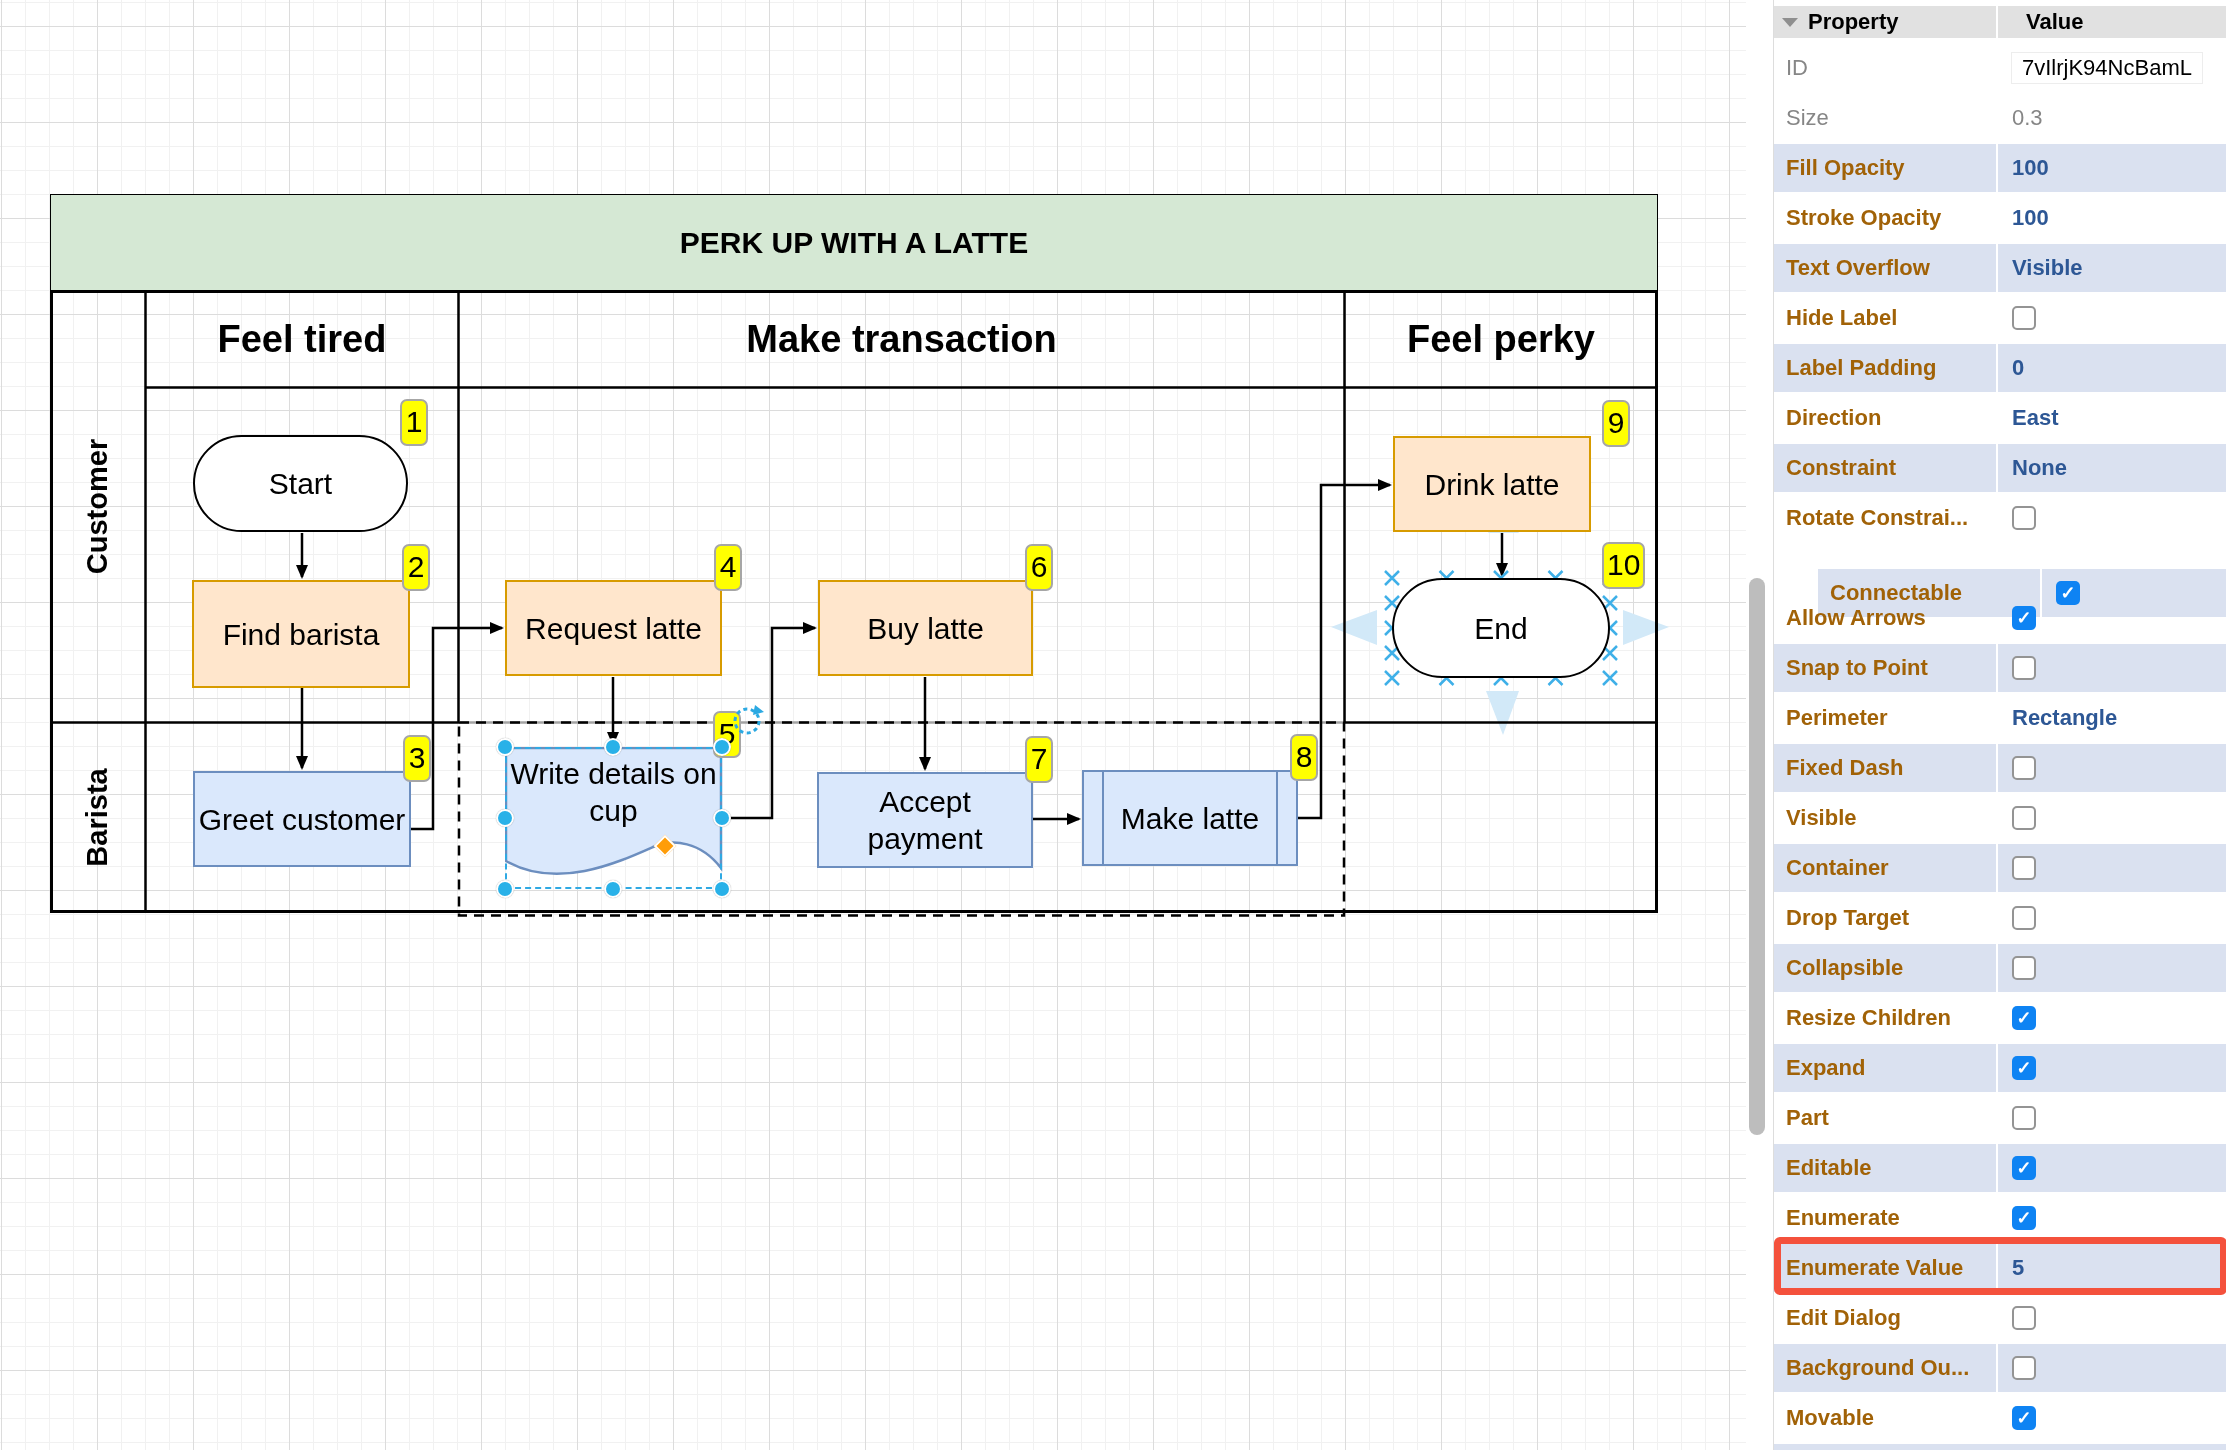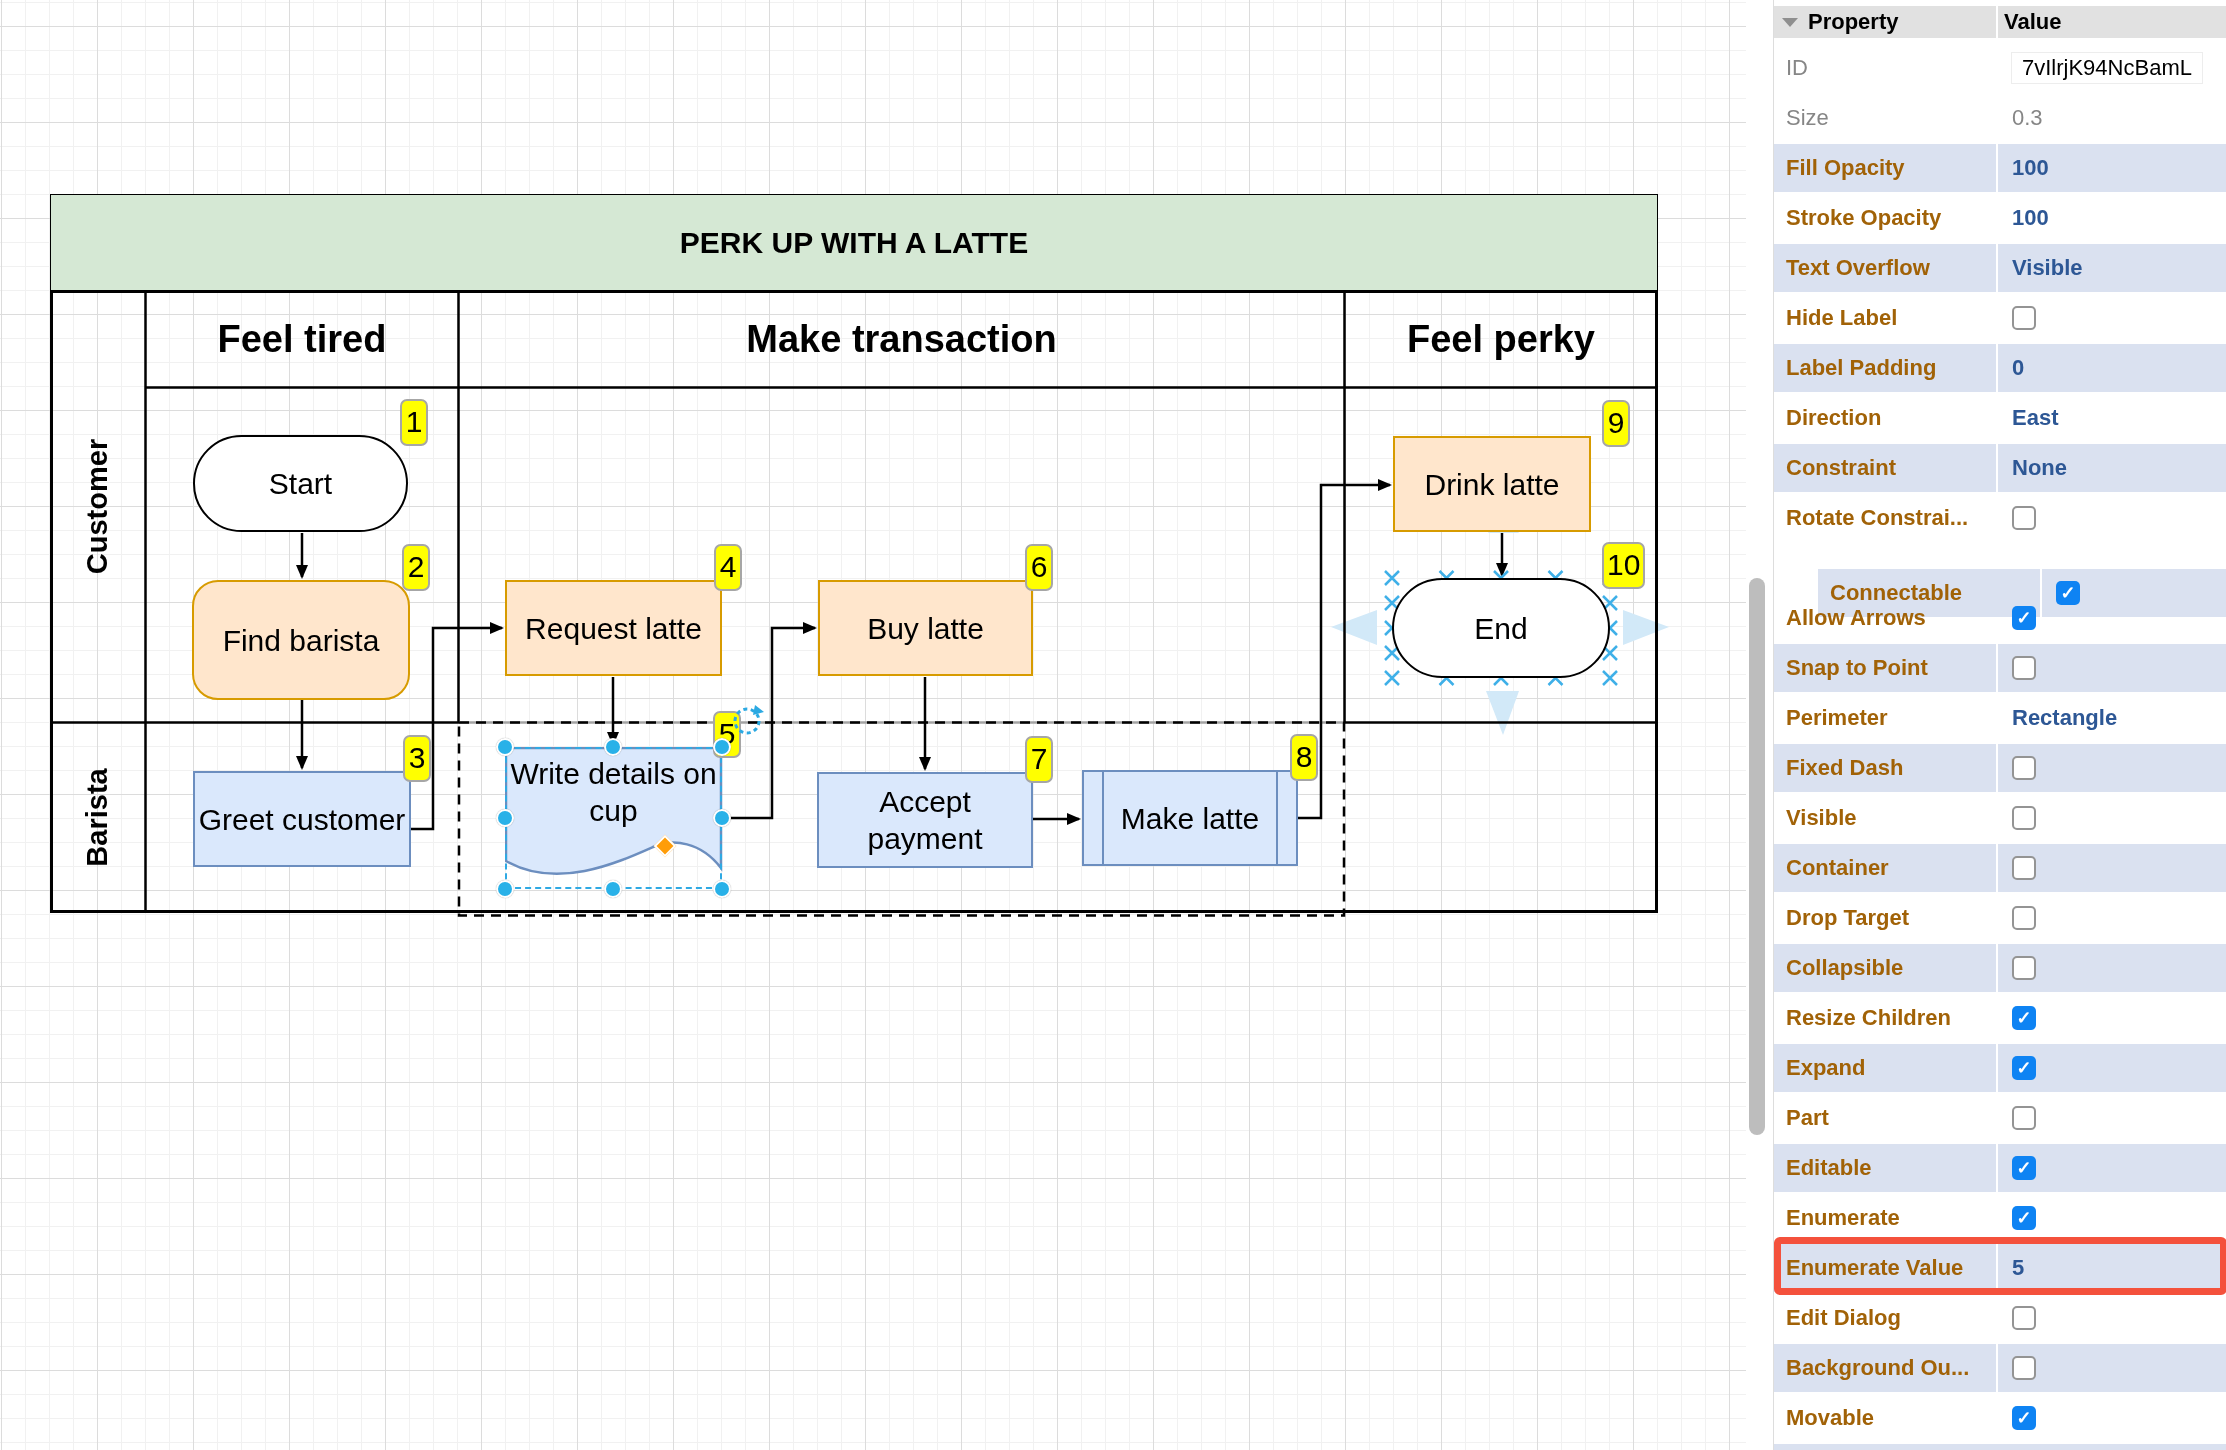--- a/index.html
+++ b/index.html
@@ -51,21 +51,21 @@
   #scroll-track { position:absolute; left:1746px; top:0; width:26px; height:1450px; background:#fff; }
   #scroll-thumb { position:absolute; left:3px; top:578px; width:16px; height:557px;
     background:#bdbdbd; border-radius:8px; }
 
   
   #panel { position:absolute; left:1773px; top:0; width:453px; height:1450px; background:#fff;
     border-left:1px solid #ddd; font-size:22px; }
   .phead { position:absolute; top:6px; height:32px; background:#e1e1e1; display:flex;
     align-items:center; font-weight:bold; color:#000; }
   .phead.c1 { left:0; width:222px; padding-left:34px; }
-  .phead.c2 { left:224px; width:229px; padding-left:6px; }
+  .phead.c2 { left:224px; width:229px; padding-left:28px; }
   .caret { position:absolute; left:8px; top:12px; width:0; height:0;
     border-left:8px solid transparent; border-right:8px solid transparent; border-top:9px solid #8f8f8f; }
   .prow { position:absolute; left:0; width:453px; height:48px; }
   .pcell { position:absolute; top:0; height:48px; display:flex; align-items:center; }
   .plabel { left:0; width:222px; padding-left:12px; font-weight:bold; color:#a16207;
     white-space:nowrap; overflow:hidden; }
   .pvalue { left:224px; width:229px; padding-left:14px; font-weight:bold; color:#2d5795; }
   .rowblue .pcell { background:#dae1f0; }
   .muted .plabel { color:#868686; font-weight:normal; }
   .muted .pvalue { color:#868686; font-weight:normal; }
@@ -135,21 +135,21 @@
   <div class="lane-label" style="left:50px; top:291px; height:431px;">
       <span>Customer</span>
     </div>
   <div class="lane-label" style="left:50px; top:722px; height:190px;">
       <span>Barista</span>
     </div>
 
   <div class="shape stadium" style="left:193px; top:435px; width:215px; height:97px;">
     <span>Start</span>
     </div>
-  <div class="shape orange" style="left:192px; top:580px; width:218px; height:120px;border-radius:26px;">
+  <div class="shape orange" style="left:192px; top:580px; width:218px; height:108px;">
     <span>Find barista</span>
     </div>
   <div class="shape blue" style="left:193px; top:771px; width:218px; height:96px;">
     <span>Greet customer</span>
     </div>
   <div class="shape orange" style="left:505px; top:580px; width:217px; height:96px;">
     <span>Request latte</span>
     </div>
 
   <svg style="position:absolute; left:505px; top:747px; z-index:20;" width="218" height="146">

